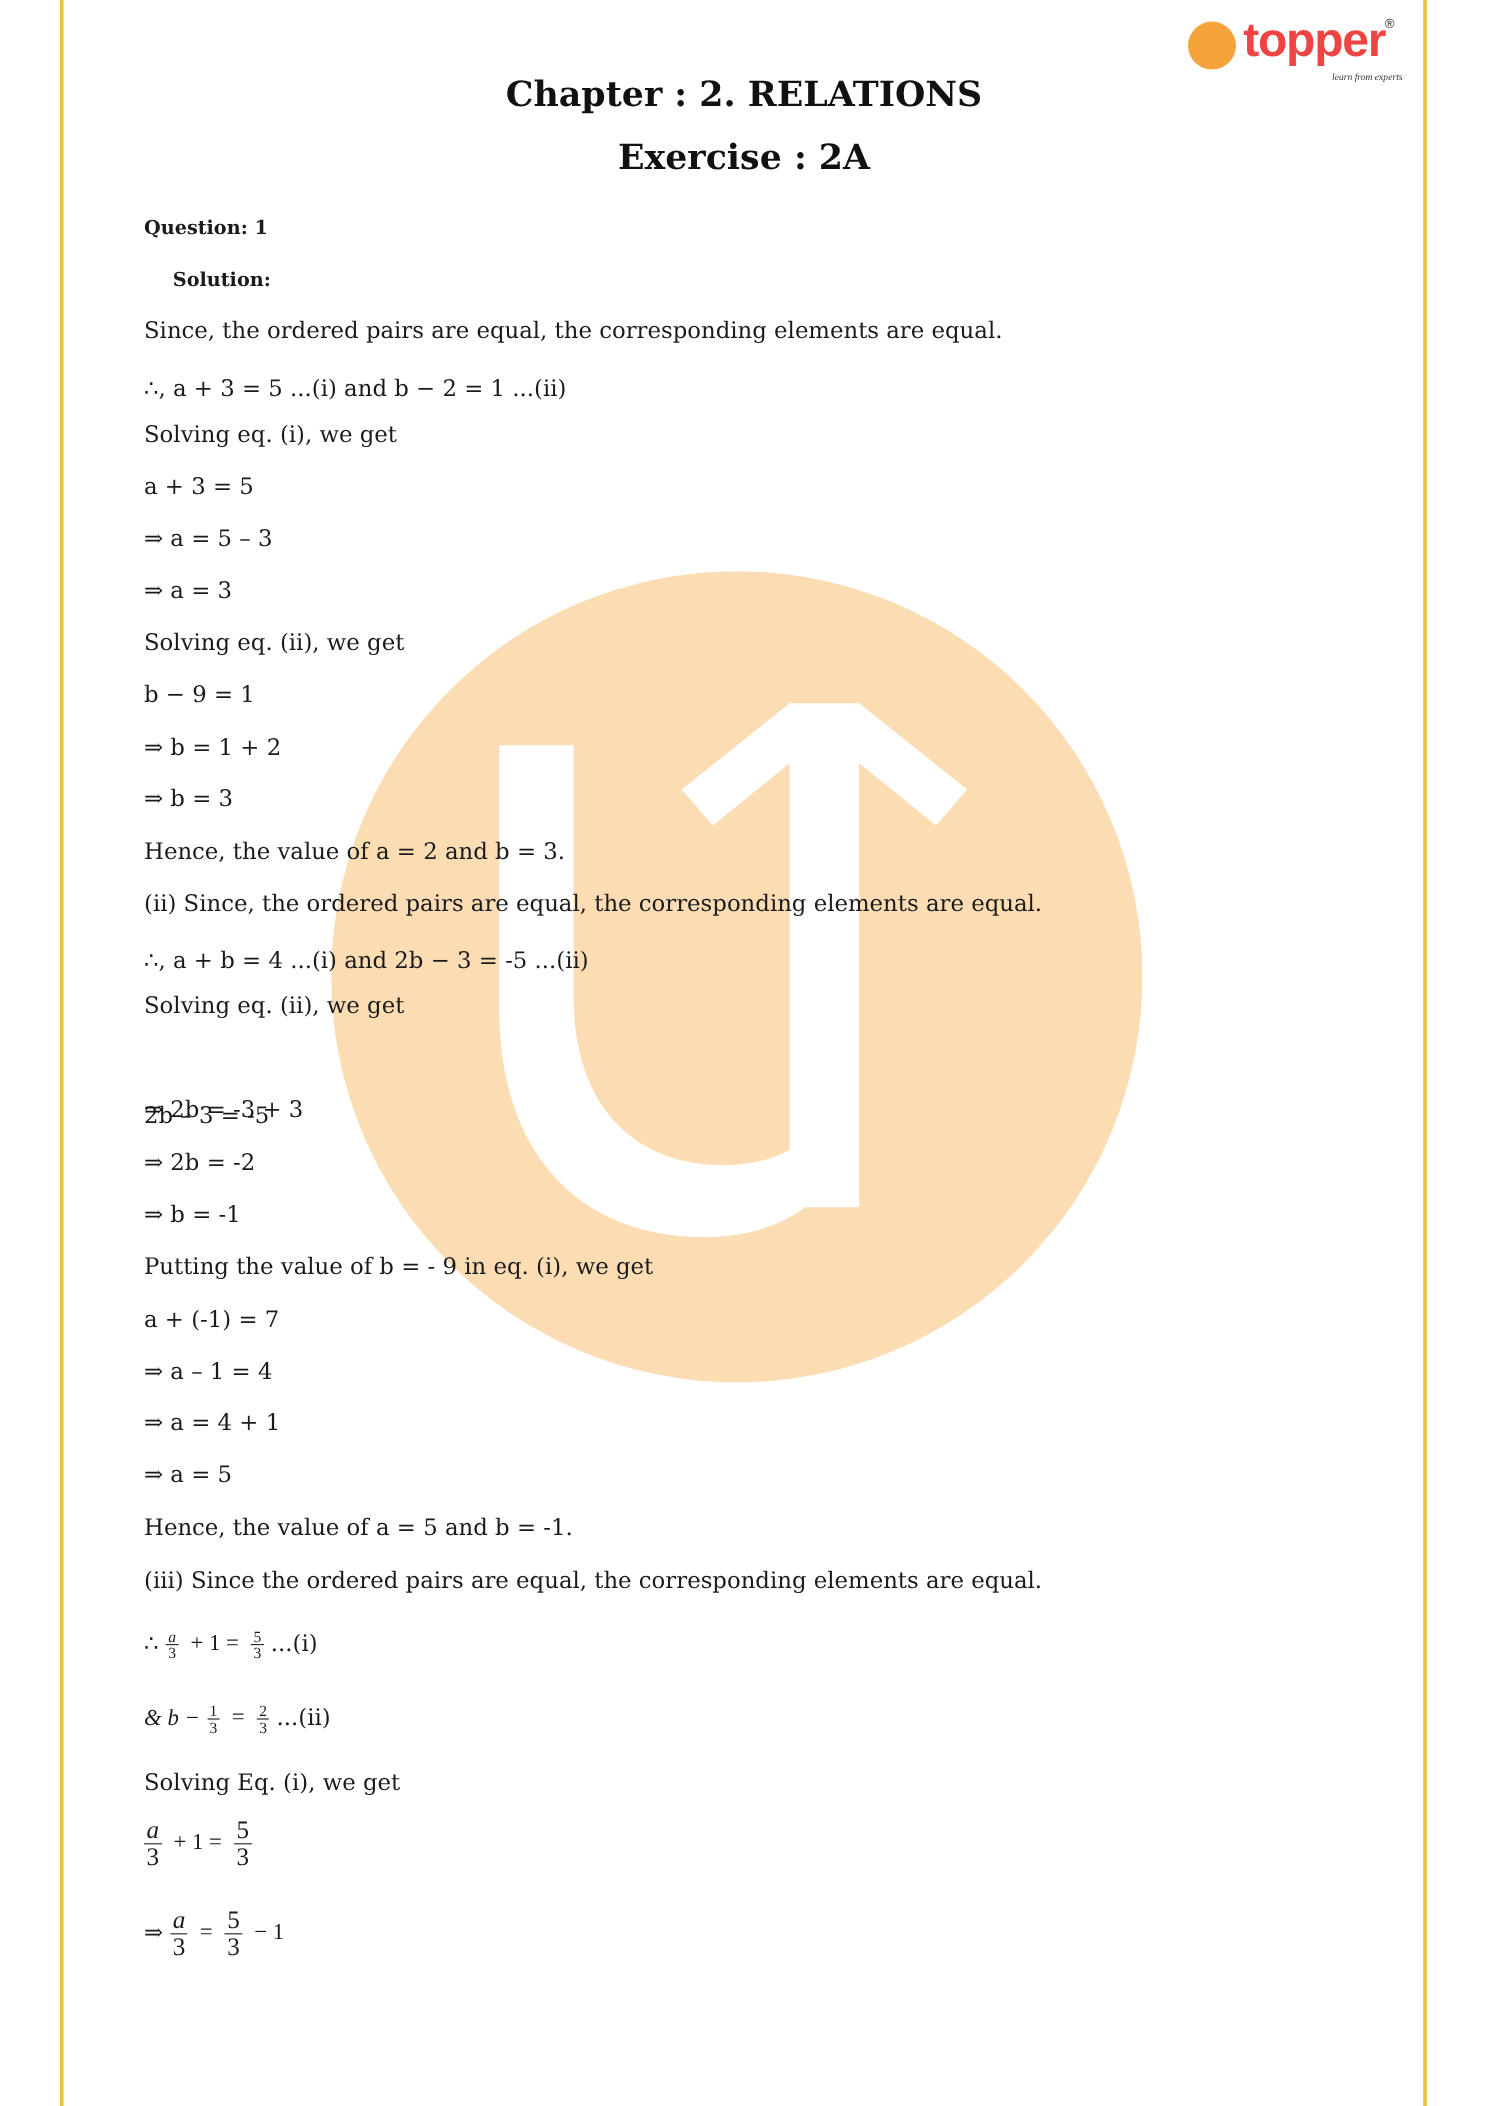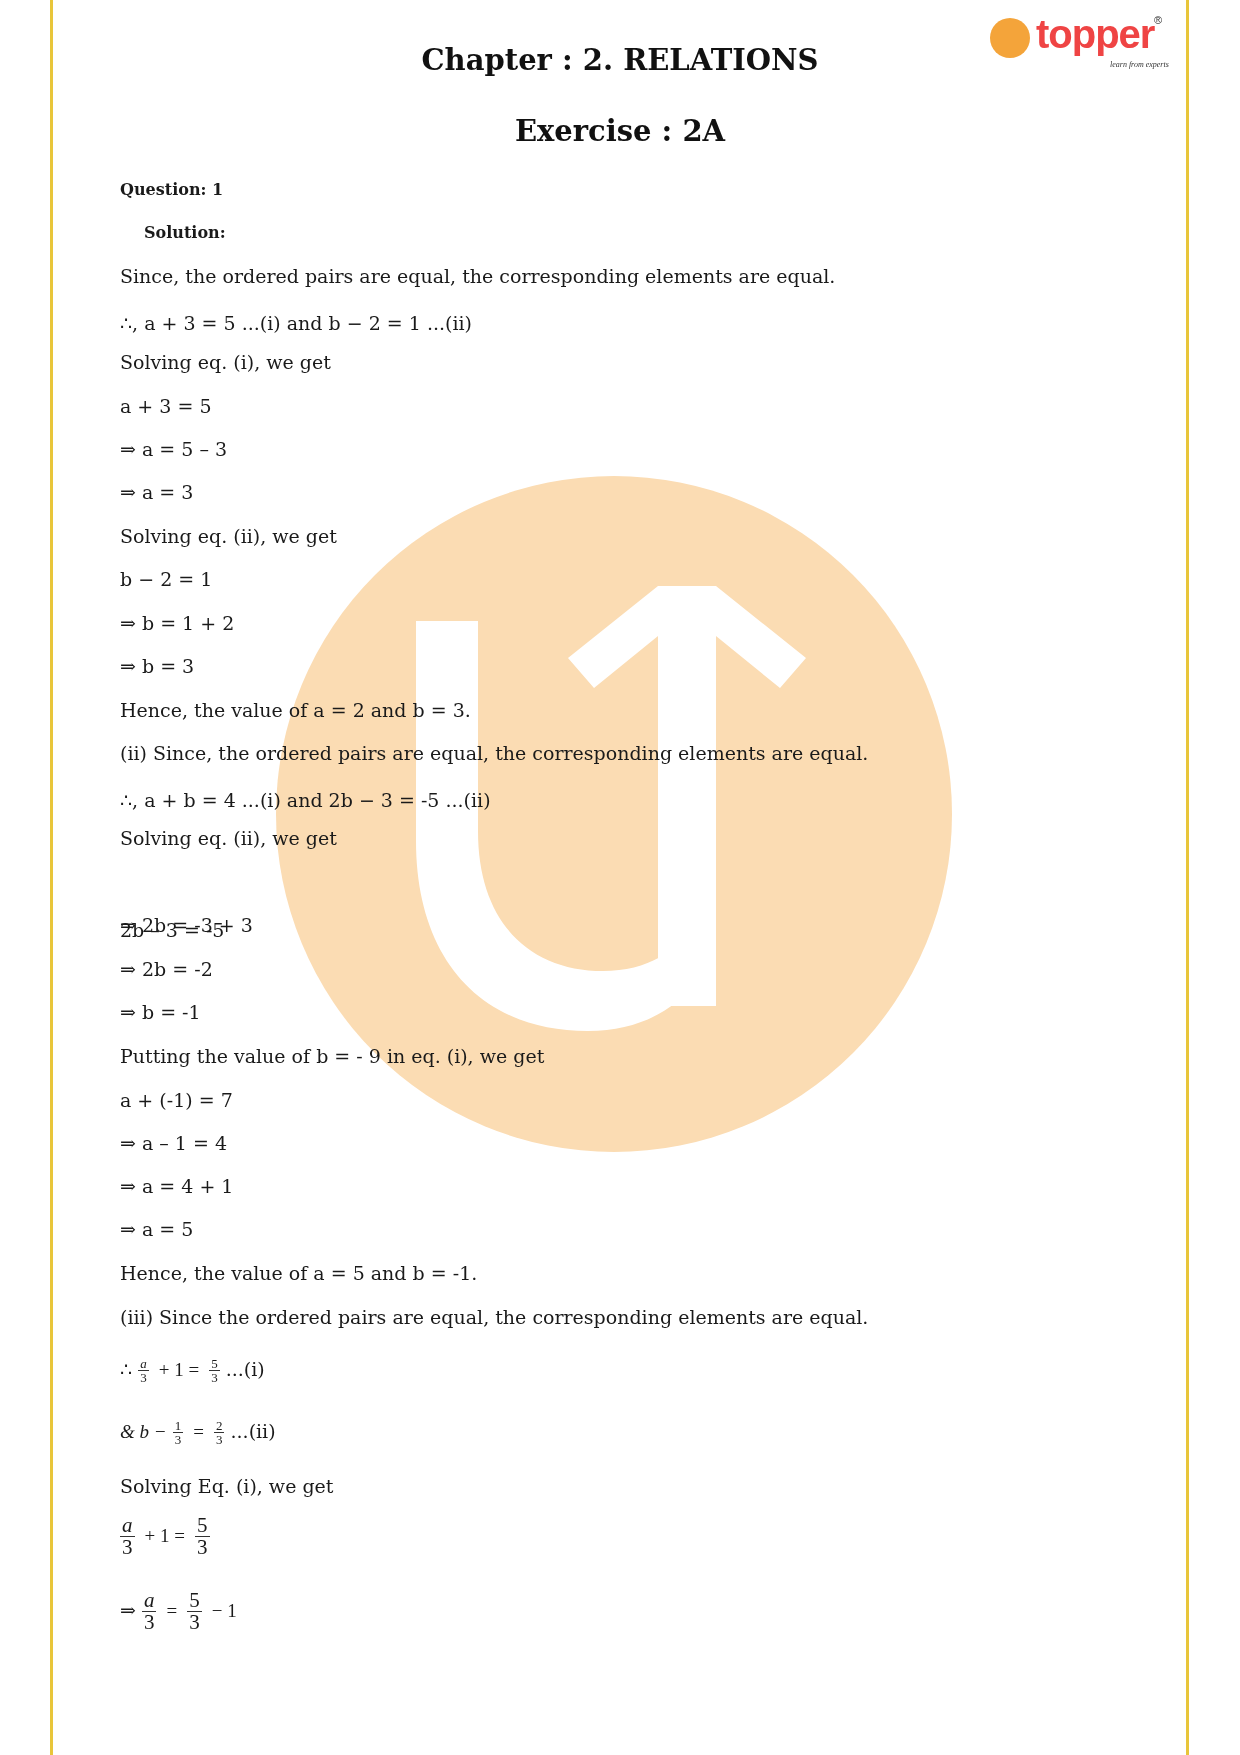--- a/index.html
+++ b/index.html
@@ -72,34 +72,34 @@
 </svg>
 
 <div class="logo">
   <div class="logo-circle"></div>
   <div class="logo-word">topper</div>
   <div class="logo-reg">®</div>
   <div class="logo-tag">learn from experts</div>
 </div>
 
 <div class="content">
-  <div class="heading" style="top:43px;">Chapter : 2. RELATIONS</div>
+  <div class="heading" style="top:61px;">Chapter : 2. RELATIONS</div>
   <div class="heading" style="top:114px;">Exercise : 2A</div>
 
   <div class="line bold" style="top:180px;">Question:  1</div>
   <div class="line bold" style="top:223px;margin-left:24px;">Solution:</div>
 
   <div class="line" style="top:265px;">Since, the ordered pairs are equal, the corresponding elements are equal.</div>
   <div class="line" style="top:312px;">∴, a + 3 = 5 ...(i) and b − 2 = 1 ...(ii)</div>
   <div class="line" style="top:351px;">Solving eq. (i), we get</div>
   <div class="line" style="top:395px;">a + 3 = 5</div>
   <div class="line" style="top:438px;">⇒ a = 5 – 3</div>
   <div class="line" style="top:481px;">⇒ a = 3</div>
   <div class="line" style="top:525px;">Solving eq. (ii), we get</div>
-  <div class="line" style="top:568px;">b − 2 = 1</div>
+  <div class="line" style="top:568px;">b − 9 = 1</div>
   <div class="line" style="top:612px;">⇒ b = 1 + 2</div>
   <div class="line" style="top:655px;">⇒ b = 3</div>
   <div class="line" style="top:699px;">Hence, the value of a = 2 and b = 3.</div>
   <div class="line" style="top:742px;">(ii) Since, the ordered pairs are equal, the corresponding elements are equal.</div>
   <div class="line" style="top:789px;">∴, a + b = 4 ...(i) and 2b − 3 = -5 ...(ii)</div>
   <div class="line" style="top:827px;">Solving eq. (ii), we get</div>
   <div class="line" style="top:871px;margin-top:48px;">2b – 3 = -5</div>
   <div class="line" style="top:914px;">⇒ 2b = -3 + 3</div>
   <div class="line" style="top:958px;">⇒ 2b = -2</div>
   <div class="line" style="top:1001px;">⇒ b = -1</div>

